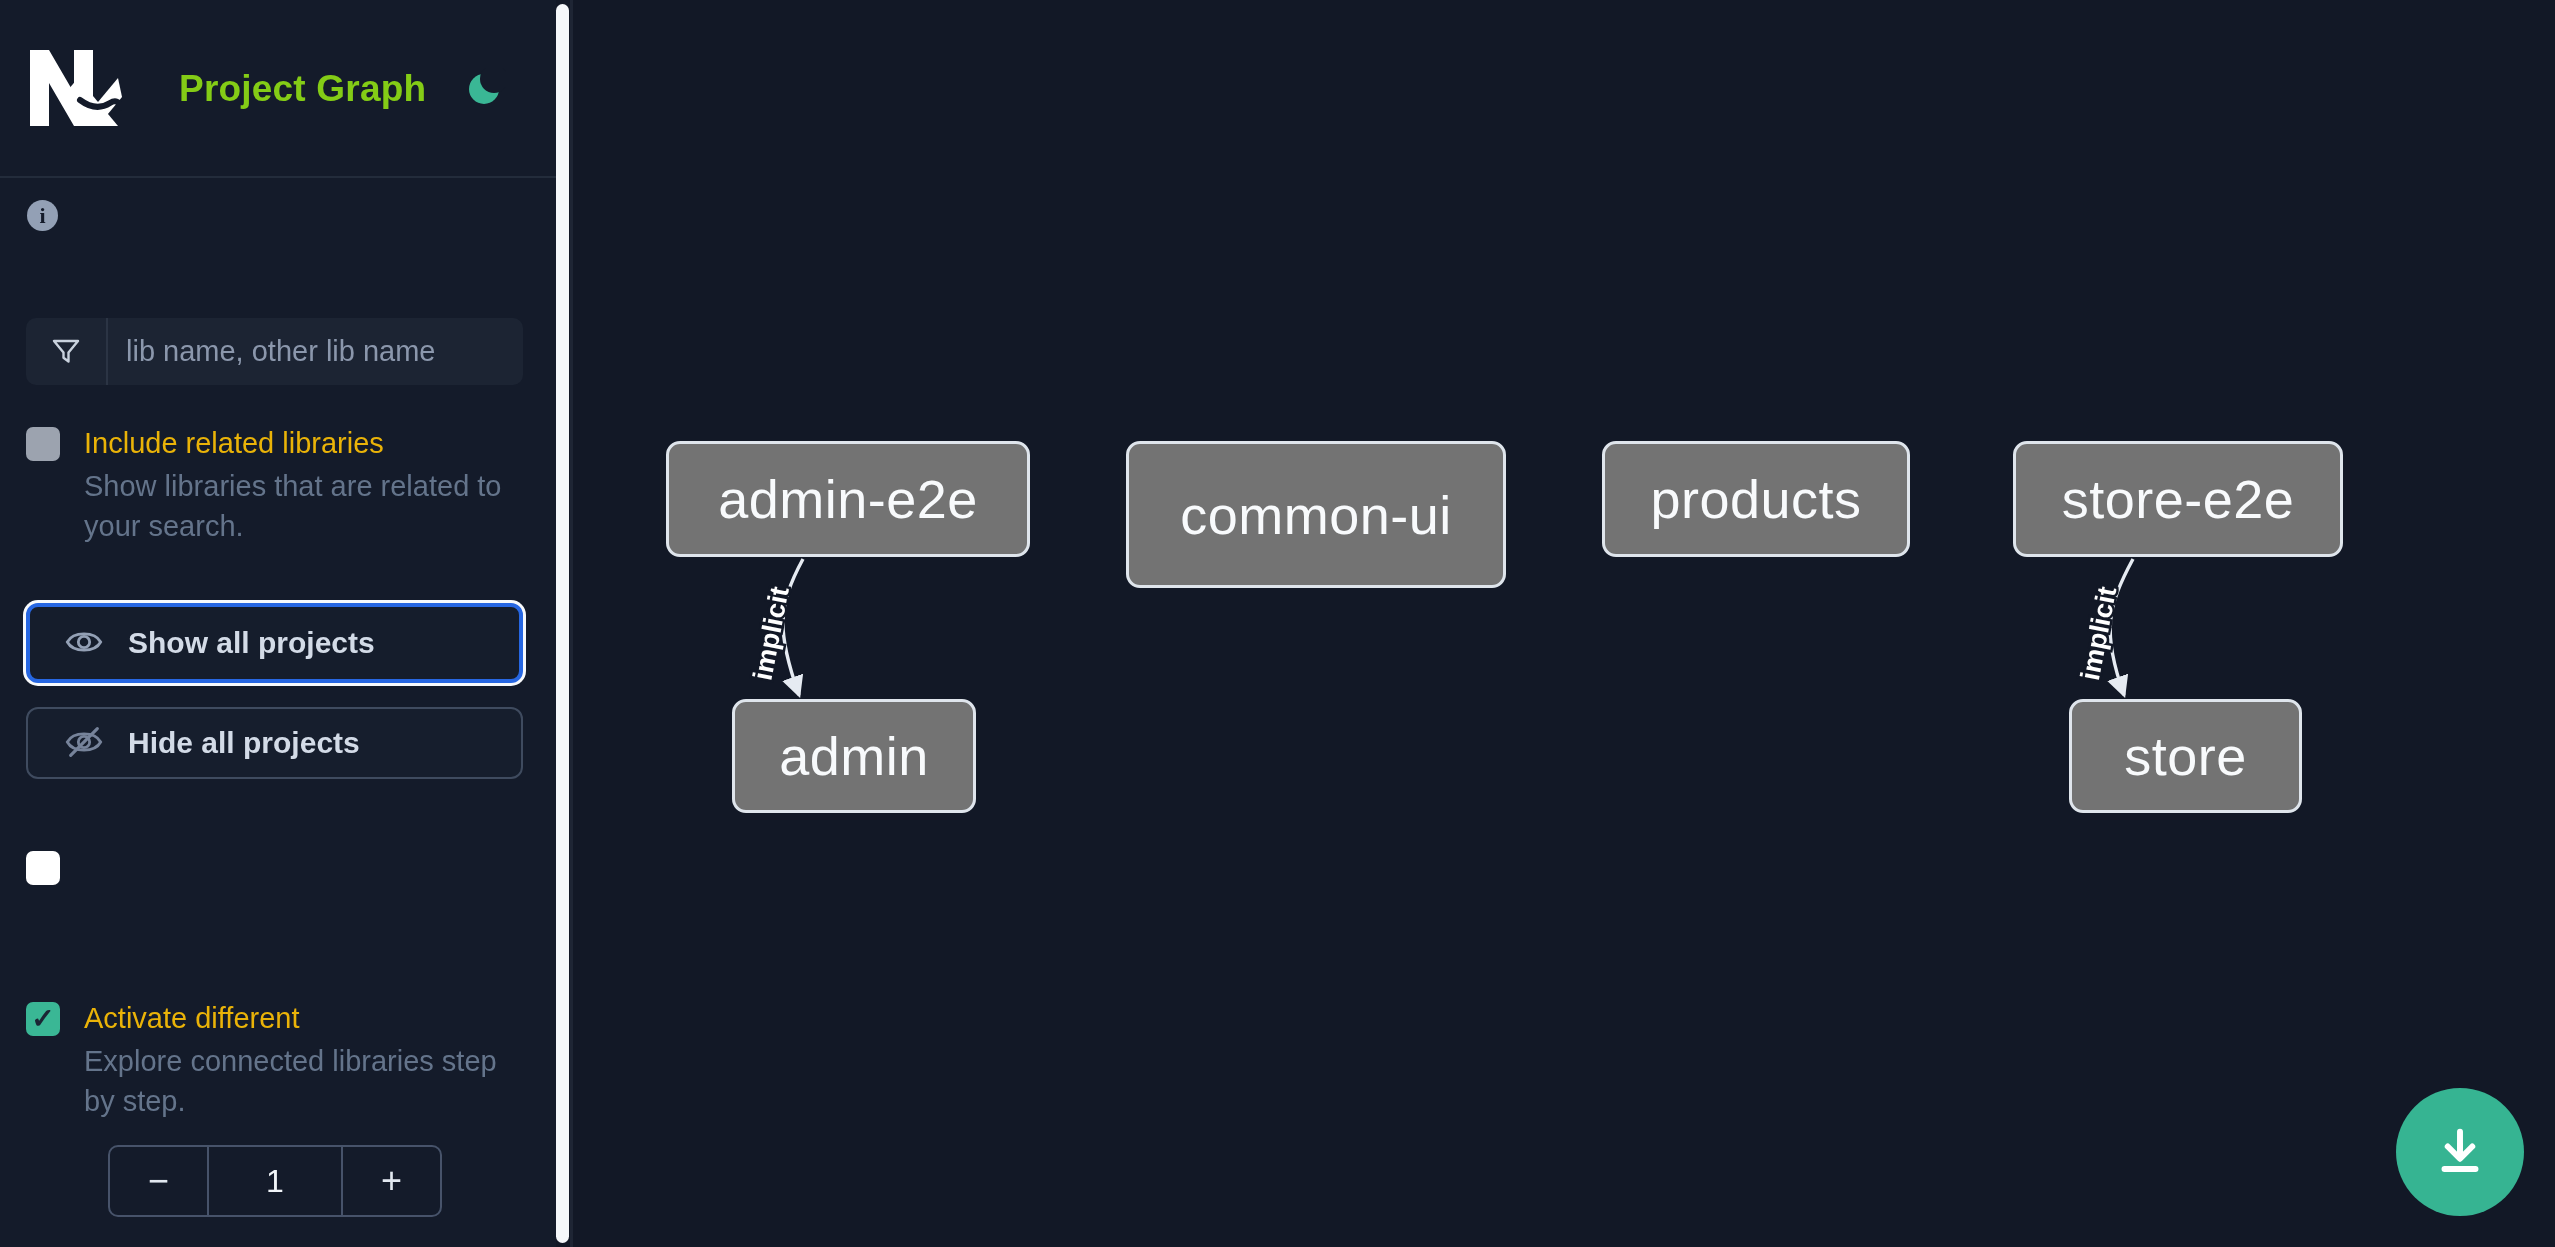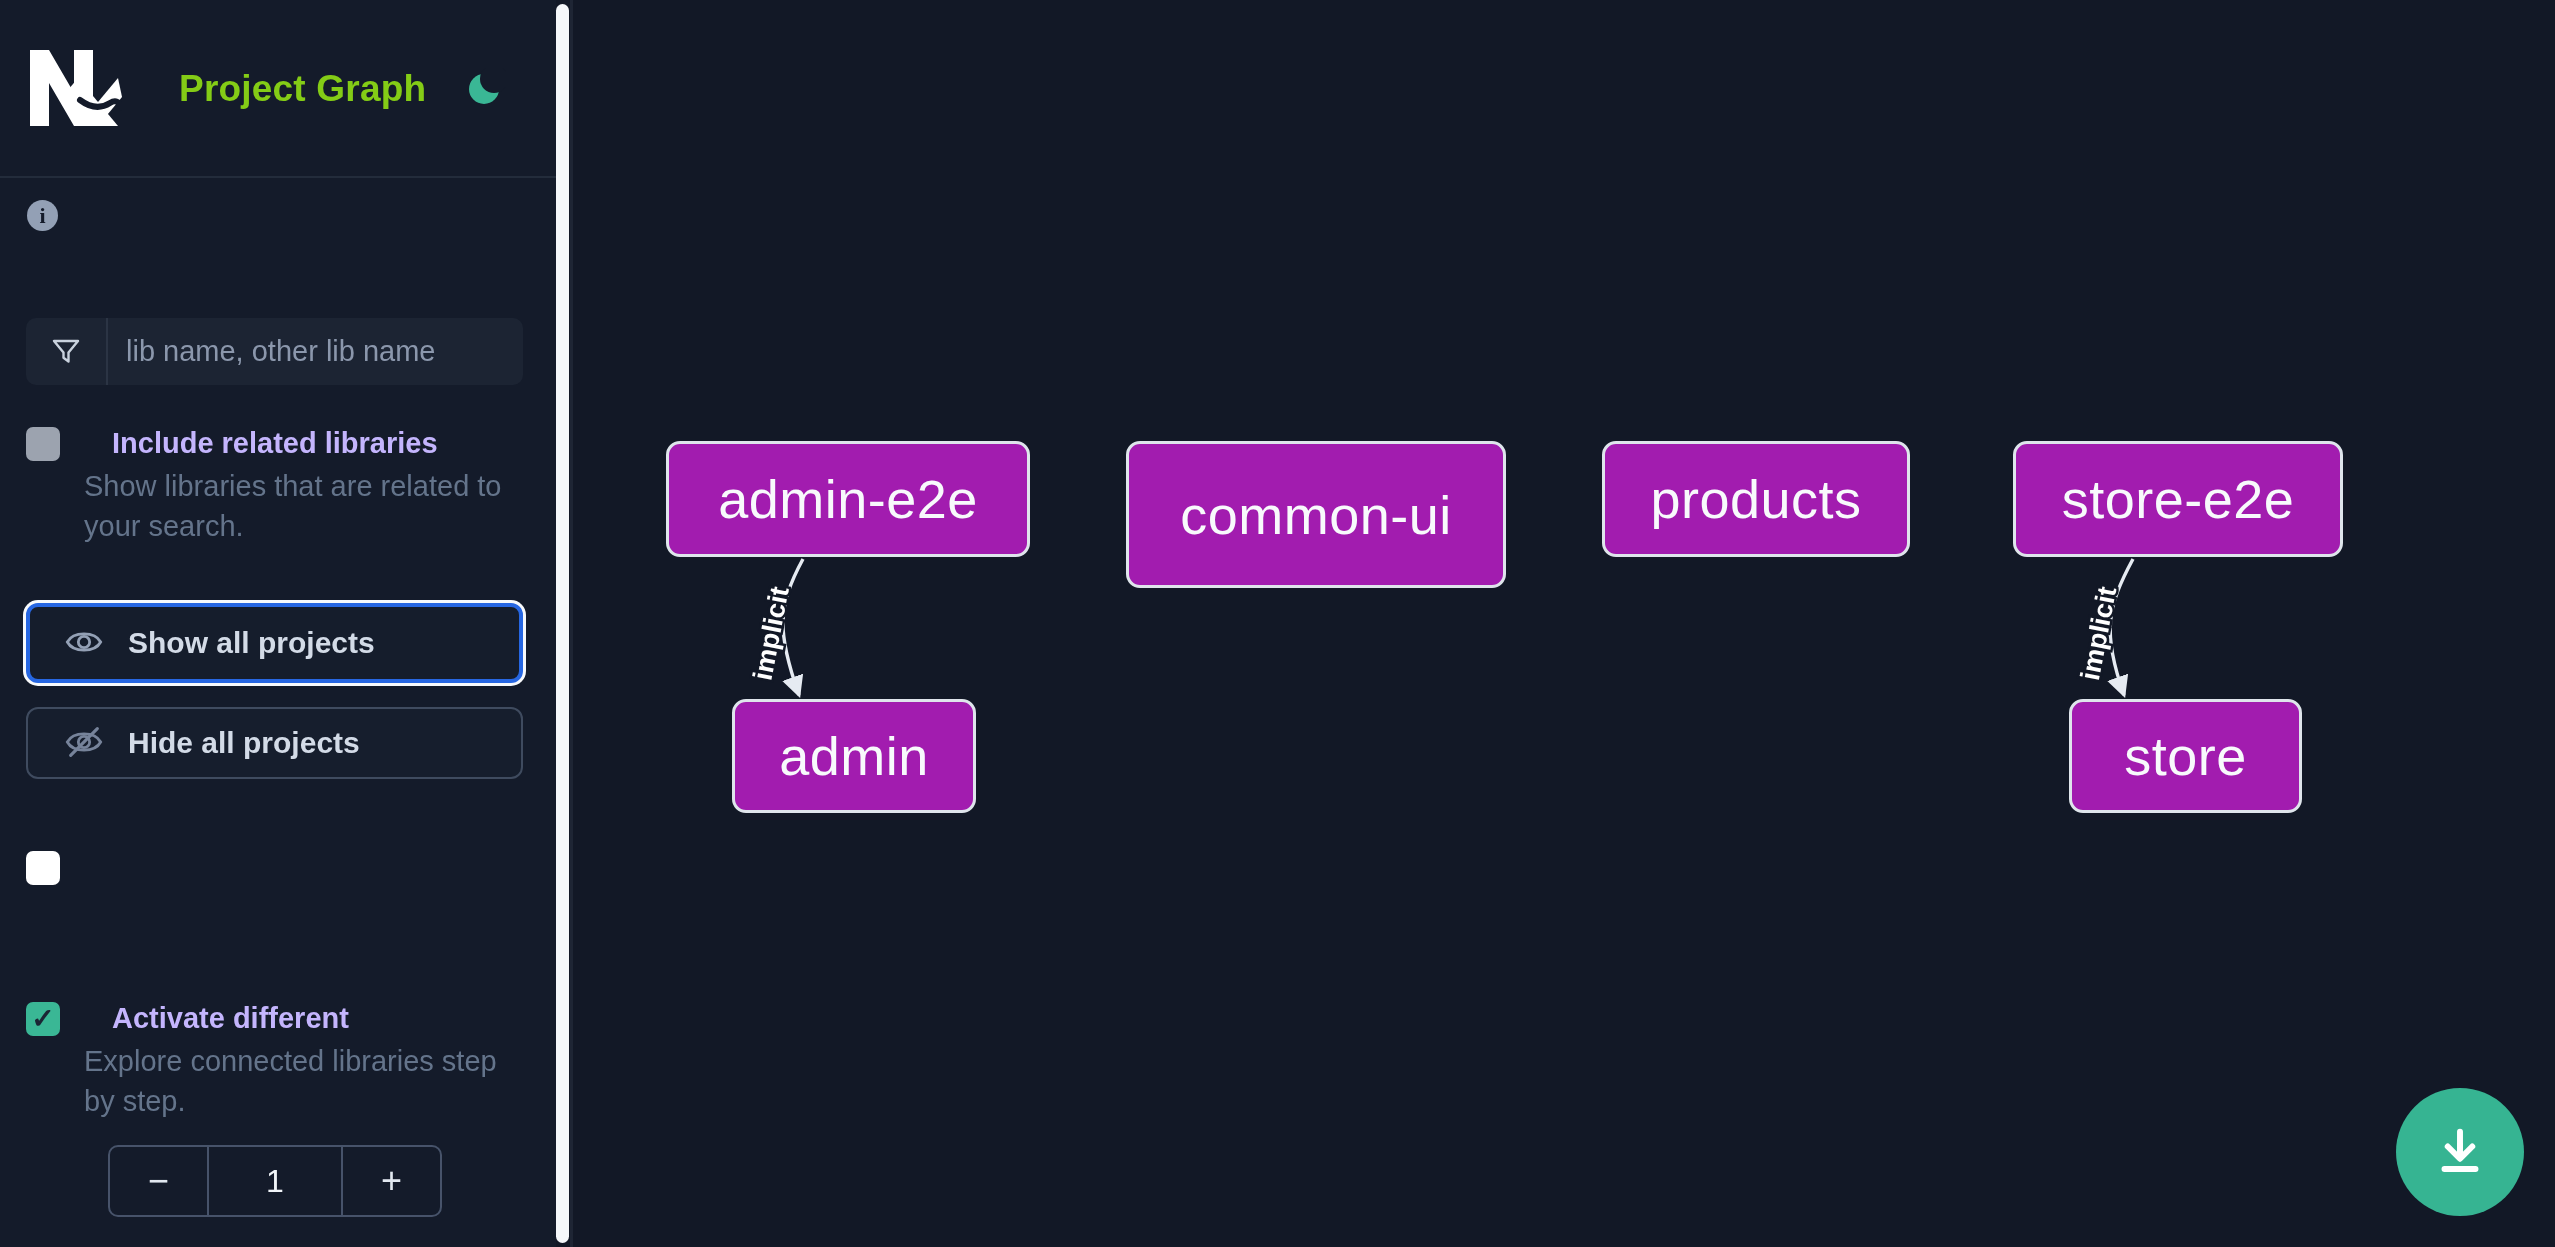--- a/index.html
+++ b/index.html
@@ -53,21 +53,21 @@
     width:34px; height:34px; border-radius:7px; flex:0 0 auto; margin-top:3px;
     display:flex; align-items:center; justify-content:center; cursor:pointer;
   }
   .cb.muted  { background:#9CA3AF; }
   .cb.plain  { background:#FFFFFF; }
   .cb.accent { background:#3AB795; }
   .cb.accent::after {
     content:"✓"; color:#1B2534; font-size:28px; font-weight:800; line-height:1;
   }
   .check-text { width:420px; }
-  .check-label { font-size:29px; font-weight:700; color:#c4b5fd; line-height:38px; cursor:pointer;margin-left:28px; }
+  .check-label { font-size:29px; font-weight:400; color:#eab308; line-height:38px; cursor:pointer; }
   .check-desc  { font-size:29px; color:#64748B; line-height:40px; margin-top:4px; }
 
   .sb-btn {
     position:absolute; left:26px; width:497px;
     display:flex; align-items:center; gap:24px;
     border-radius:12px; cursor:pointer; background:#161E2D;
   }
   .sb-btn .btn-label { font-size:30px; font-weight:700; color:#D3DBE7; }
   .btn-show {
     top:603px; height:80px; padding-left:34px;
@@ -97,21 +97,21 @@
     background:#F5F7FA; border-radius:7px; cursor:grab;
   }
 
   
   .canvas {
     position:absolute; left:570px; top:0; width:1985px; height:1247px;
     background:#121826; border-left:3px solid #1E2534;
   }
   .node {
     position:absolute; display:flex; align-items:center; justify-content:center;
-    background:#a21caf; border:3px solid #DFE5EC; border-radius:14px;
+    background:#737373; border:3px solid #DFE5EC; border-radius:14px;
     color:#F8FAFC; font-size:54px; letter-spacing:0.5px; cursor:pointer;
     font-family:"Liberation Sans", sans-serif;
   }
   .edges-layer { position:absolute; left:0; top:0; pointer-events:none; }
 
   
   .fab {
     position:absolute; left:2396px; top:1088px; width:128px; height:128px;
     border-radius:50%; background:#36B492; display:flex; align-items:center; justify-content:center;
     cursor:pointer; border:none;

